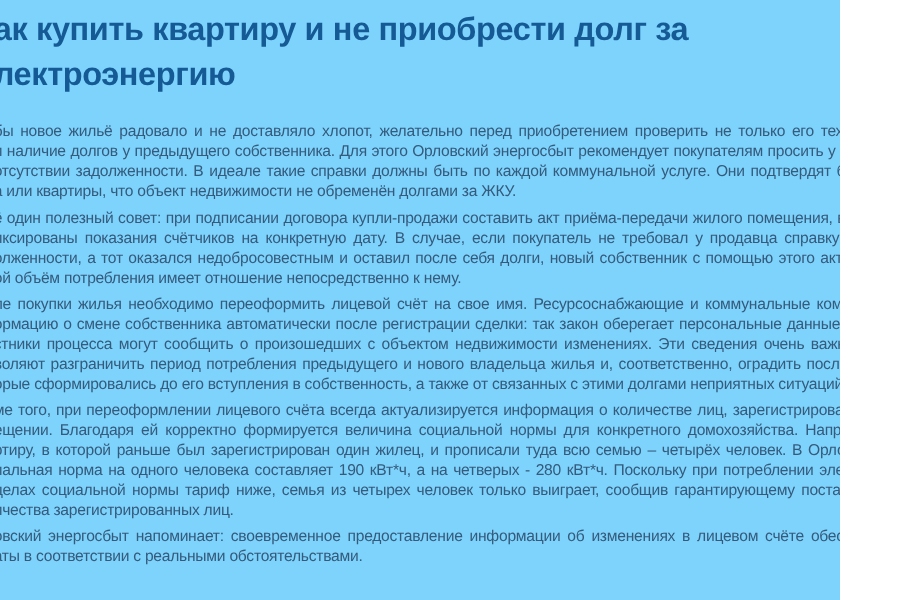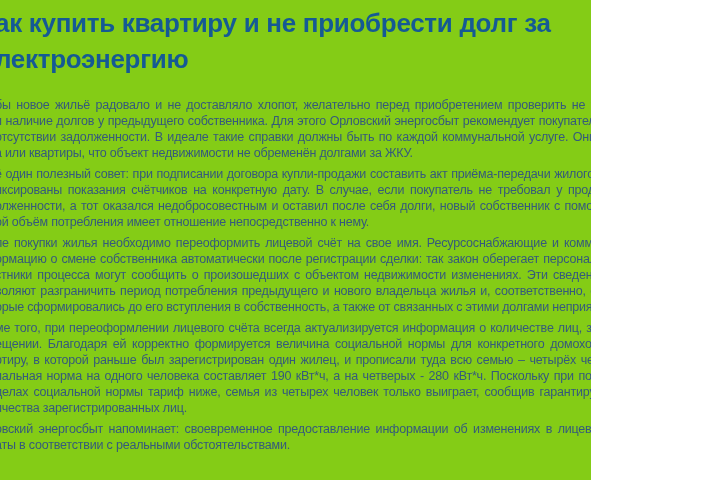--- a/index.html
+++ b/index.html
@@ -2,24 +2,24 @@
 <html><head>
 <meta charset="utf-8">
 <style>
   html, body {
     margin: 0;
     padding: 0;
     background: #ffffff;
   }
   .page {
     position: relative;
-    width: 591px;
+    width: 672px;
     height: 480px;
     overflow: hidden;
-    background: #84cc16;
+    background: #7dd3fc;
     font-family: "Liberation Sans", sans-serif;
   }
   
   .content {
     position: absolute;
     left: -5px;
     top: 5px;
     width: 731px;
   }
   .title {

